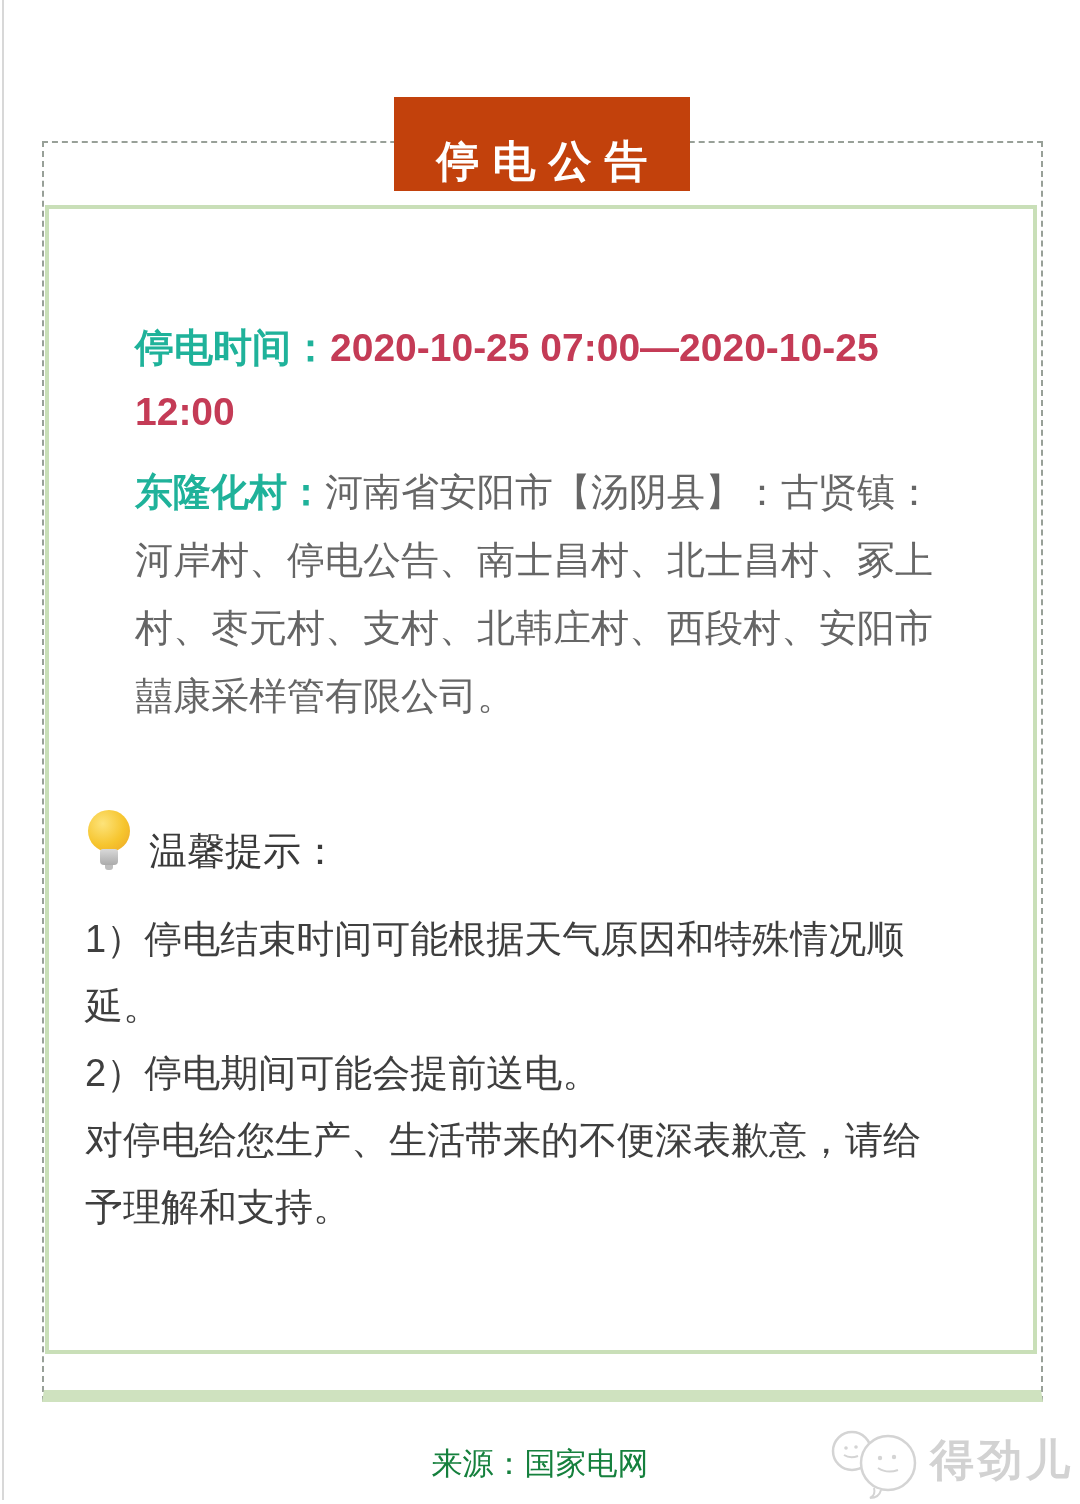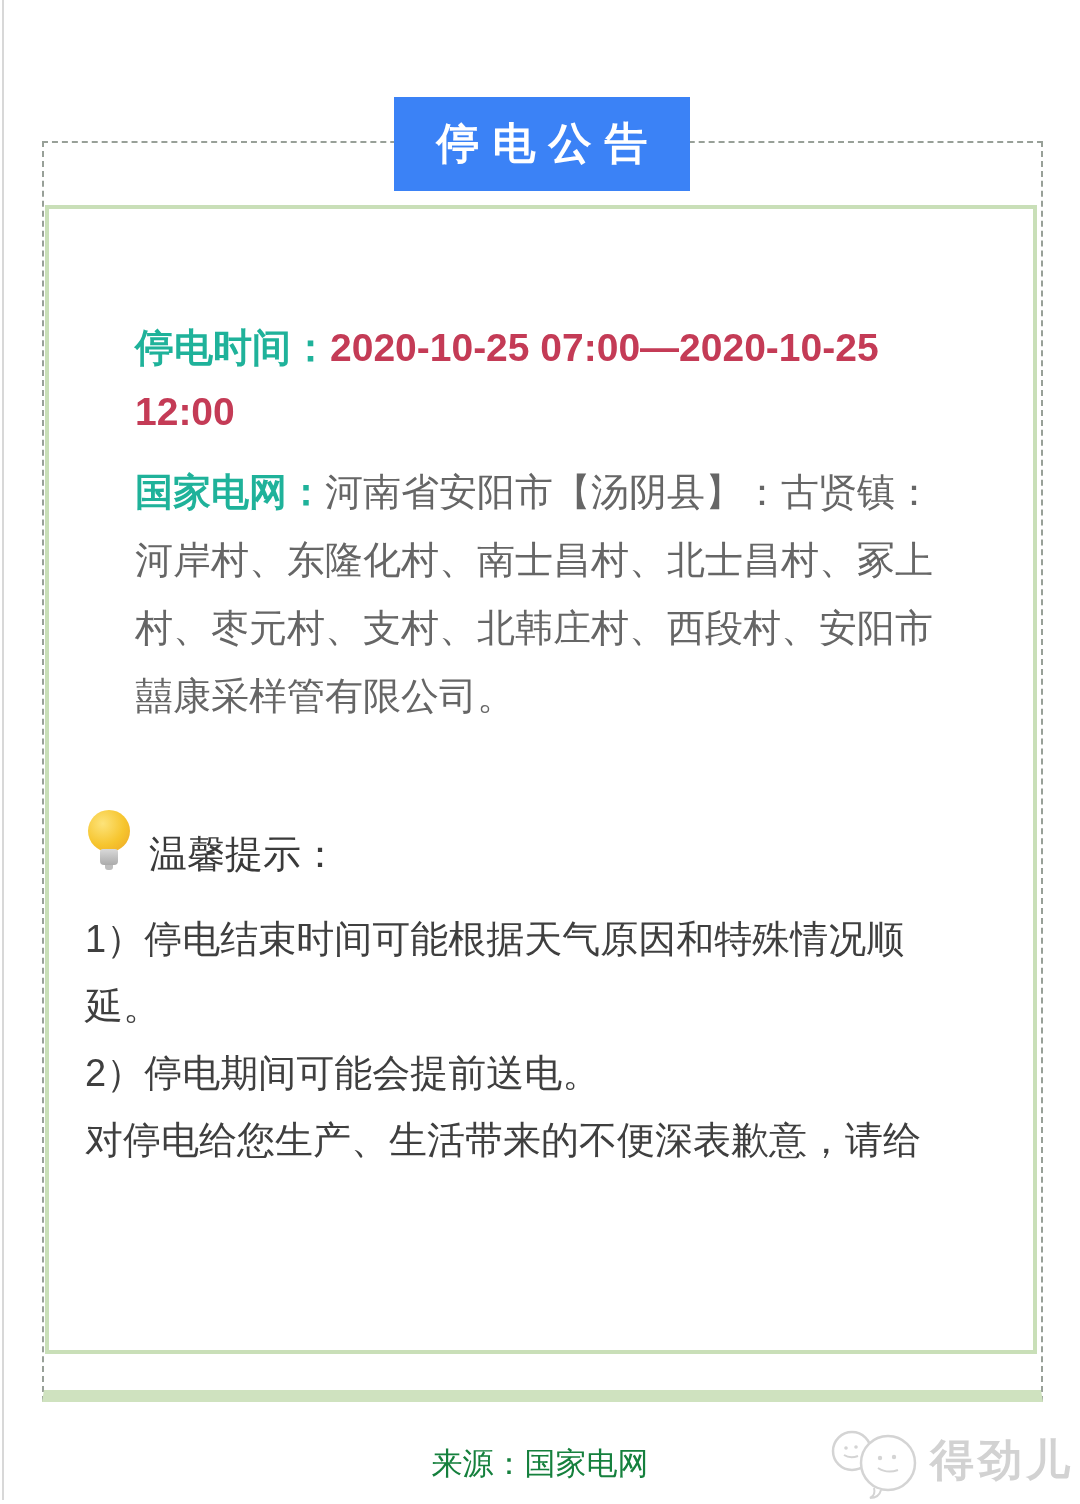--- a/index.html
+++ b/index.html
@@ -31,23 +31,23 @@
   .inner-frame {
     position: absolute; left: 45px; top: 205px; width: 992px; height: 1149px;
     border: 4px solid #c9dfb8;
     background: #ffffff;
     z-index: 1;
   }
 
   
   .title-badge {
     position: absolute; left: 394px; top: 97px; width: 296px; height: 94px;
-    background: #3b82f6;
+    background: #c2410c;
     z-index: 5;
-    display: flex; align-items: center; justify-content: center;
+    display: flex; align-items: flex-end; justify-content: center;
     color: #ffffff; font-size: 43px; font-weight: bold;
     letter-spacing: 13px; padding-left: 13px;
   }
 
   .content {
     position: absolute; left: 45px; top: 197px; width: 992px; height: 1149px;
     z-index: 2;
   }
 
   .time-block {
@@ -66,21 +66,21 @@
 
   .tips-block {
     margin: 80px 36px 0 40px;
     font-size: 38px; line-height: 67px; color: #3f3f3f;
     white-space: nowrap;
   }
   .tips-header {
     display: flex; align-items: flex-end; gap: 16px;
     margin-bottom: 28px; line-height: 48px;
   }
-  .tips-heading { color: #3a3a3a; font-size: 38px; }
+  .tips-heading { color: #3a3a3a; font-size: 38px; font-family: Liberation Mono, monospace; }
 
   
   .bulb-icon { position: relative; width: 48px; height: 68px; flex: 0 0 48px; }
   .bulb-icon .glass {
     position: absolute; left: 3px; top: 0; width: 42px; height: 42px;
     border-radius: 50%;
     background: radial-gradient(circle at 35% 32%, #fde37a 0%, #f6c52e 55%, #eda424 100%);
   }
   .bulb-icon .base {
     position: absolute; left: 15px; top: 39px; width: 18px; height: 16px;
@@ -122,39 +122,40 @@
   </div>
 
   <div class="content">
 
     <div class="time-block">
       <div><span class="label-teal">停电时间：</span><span class="date-red">2020-10-25 07:00—2020-10-25</span></div>
       <div class="date-red">12:00</div>
     </div>
 
     <div class="scope-block">
-      <div><span class="label-teal">国家电网：</span><span>河南省安阳市【汤阴县】：古贤镇：</span></div>
-      <div>河岸村、东隆化村、南士昌村、北士昌村、冢上</div>
+      <div><span class="label-teal">东隆化村：</span><span>河南省安阳市【汤阴县】：古贤镇：</span></div>
+      <div>河岸村、停电公告、南士昌村、北士昌村、冢上</div>
       <div>村、枣元村、支村、北韩庄村、西段村、安阳市</div>
       <div>囍康采样管有限公司。</div>
     </div>
 
     <div class="tips-block">
       <div class="tips-header">
         <span class="bulb-icon">
           <span class="glass"></span>
           <span class="base"></span>
           <span class="tip"></span>
         </span>
         <span class="tips-heading">温馨提示：</span>
       </div>
       <div>1）停电结束时间可能根据天气原因和特殊情况顺</div>
       <div>延。</div>
       <div>2）停电期间可能会提前送电。</div>
       <div>对停电给您生产、生活带来的不便深表歉意，请给</div>
+      <div>予理解和支持。</div>
     </div>
 
   </div>
 
   <div class="footer-source">来源：国家电网</div>
 
   <div class="watermark">
     <svg width="104" height="78" viewBox="0 0 104 78">
       <circle cx="26" cy="30" r="19" fill="#ffffff" stroke="#d4d4d4" stroke-width="2.5"></circle>
       <circle cx="20" cy="27" r="1.8" fill="#d4d4d4"></circle>

